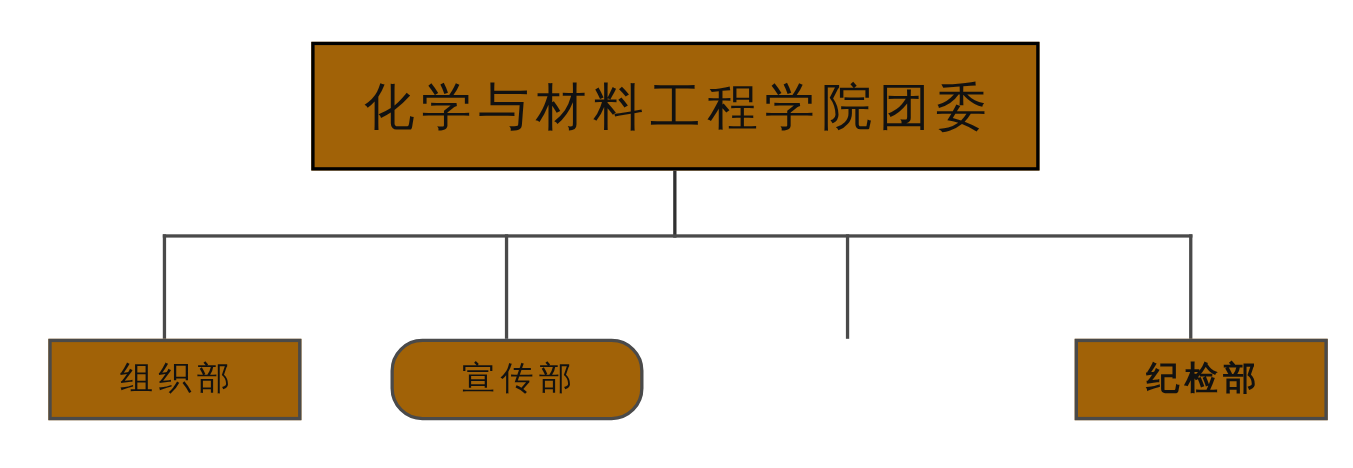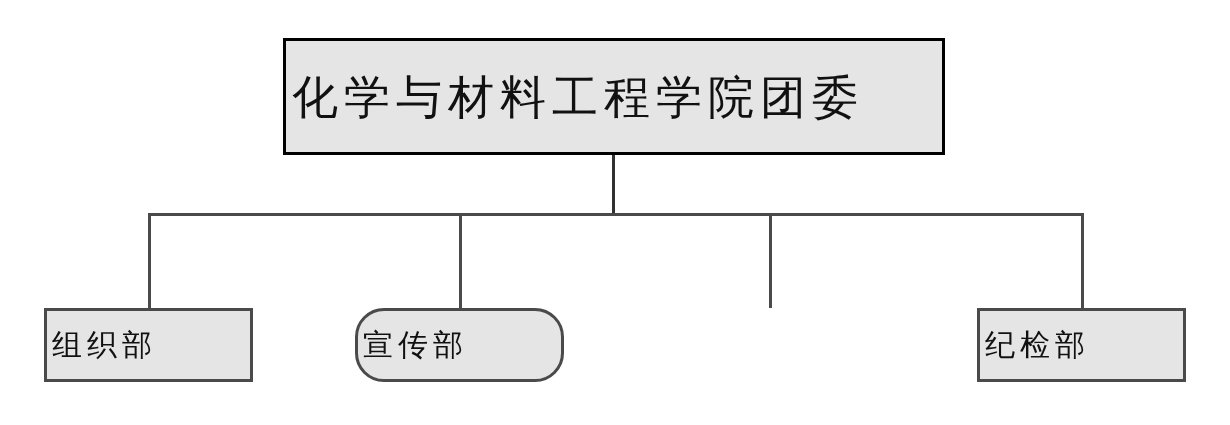--- a/index.html
+++ b/index.html
@@ -17,55 +17,56 @@
     width: 1230px;
     height: 425px;
     background: #ffffff;
     overflow: hidden;
   }
 
   
   .node {
     position: absolute;
     box-sizing: border-box;
-    background: #e5e5e5;
+    background: #a16207;
     display: flex;
     align-items: center;
+    justify-content: center;
     text-align: center;
     color: #111111;
     white-space: nowrap;
   }
 
   .node-root {
     left: 283px;
     top: 38px;
     width: 662px;
     height: 117px;
     border: 3px solid #000000;
     font-size: 46px;
     letter-spacing: 6px;
     text-indent: 6px;
     line-height: 1;
   }
 
   .node-child {
     top: 308px;
-    width: 209px;
+    width: 230px;
     height: 74px;
     border: 3px solid #4a4a4a;
     font-size: 30px;
     letter-spacing: 5px;
     text-indent: 5px;
     line-height: 1;
   }
 
   .child-0 { left: 44px; }
   .child-1 { left: 355px; border-radius: 29px; }
   .child-2 { left: 665px; }
-  .child-3 { left: 977px; }
+  .child-3 { left: 977px; font-weight: bold; }
 
   
   .connector {
     position: absolute;
     background: #4a4a4a;
   }
 
   
   .stem-root {
     left: 612px;

